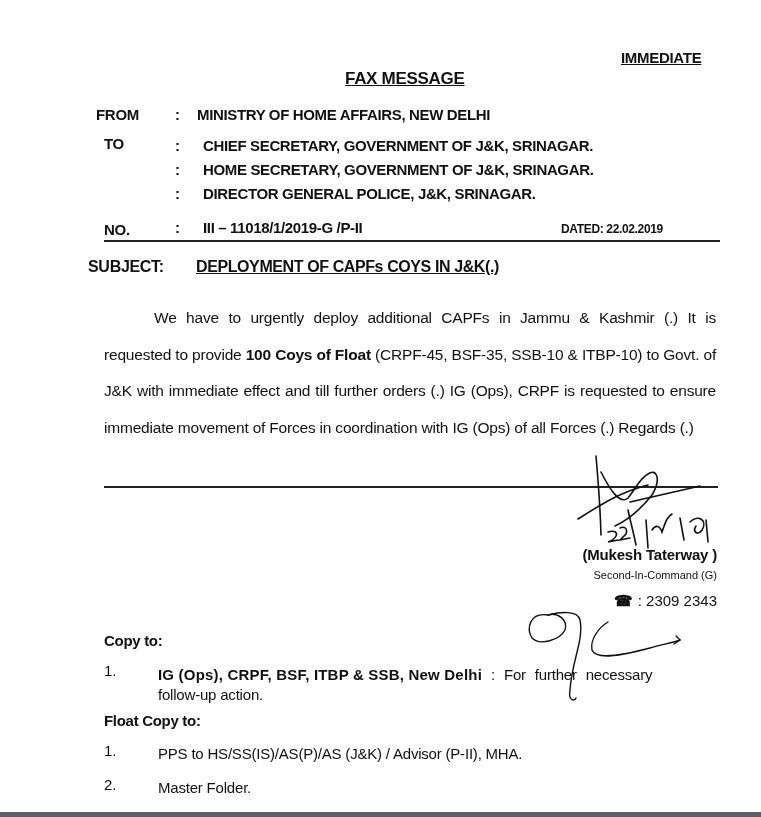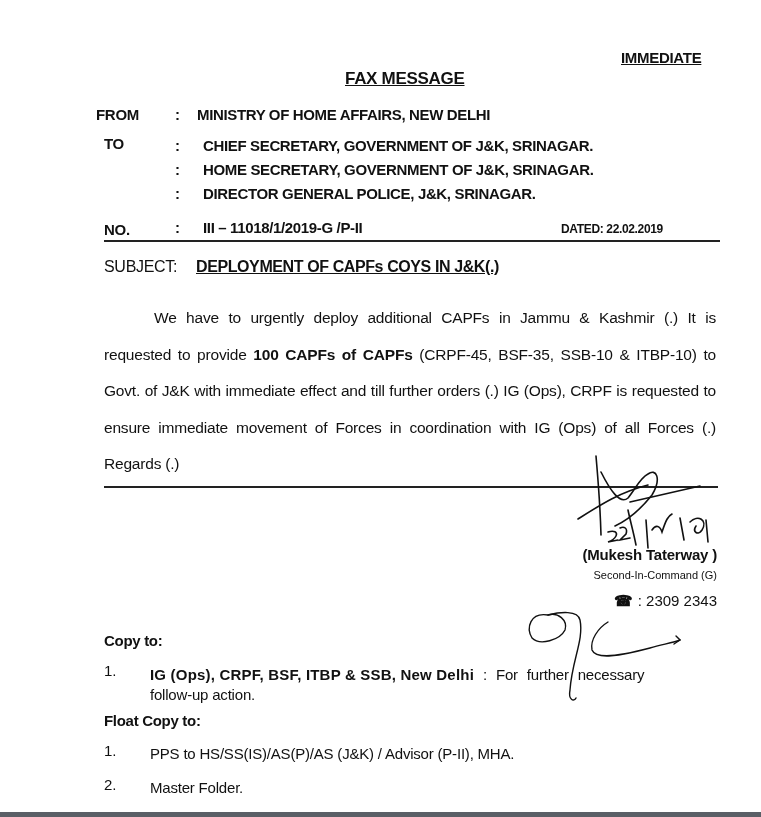--- a/index.html
+++ b/index.html
@@ -7,31 +7,31 @@
     width: 761px; height: 817px; background: #ffffff; position: relative; overflow: hidden;
     font-family: "Liberation Sans", sans-serif; color: #111;
   }
   .abs { position: absolute; white-space: nowrap; }
   .imm { left: 621px; top: 49px; font-size: 15px; font-weight: bold; text-decoration: underline; letter-spacing: -0.3px; }
   .title { left: 345px; top: 69px; font-size: 17px; font-weight: bold; text-decoration: underline; letter-spacing: -0.3px; }
   .lbl { font-size: 15px; font-weight: bold; letter-spacing: -0.3px; }
   .colon { font-size: 15px; font-weight: bold; }
   .val { font-size: 15px; font-weight: bold; letter-spacing: -0.35px; }
   .rule1 { left: 104px; top: 240px; width: 616px; height: 2px; background: #222; }
-  .subj-l { left: 104px; top: 258px; font-size: 16px; font-weight: normal; letter-spacing: -0.3px; }
+  .subj-l { left: 88px; top: 258px; font-size: 16px; font-weight: bold; letter-spacing: -0.3px; }
   .subj-v { left: 196px; top: 258px; font-size: 16px; font-weight: bold; text-decoration: underline; letter-spacing: -0.4px; }
   .para { position: absolute; left: 104px; top: 300px; width: 612px; font-size: 15.5px; line-height: 36.5px; text-align: justify; letter-spacing: -0.2px; }
   .para p { margin: 0; text-indent: 50px; }
   .rule2 { left: 104px; top: 486px; width: 614px; height: 1.5px; background: #222; }
   .sign-name { right: 44px; top: 546px; font-size: 15px; font-weight: bold; letter-spacing: -0.2px; }
   .sign-desg { right: 44px; top: 569px; font-size: 11px; }
   .sign-tel { right: 44px; top: 592px; font-size: 15px; }
   .copy-h { left: 104px; top: 632px; font-size: 15px; font-weight: bold; letter-spacing: -0.3px; }
   .num { font-size: 15px; }
-  .item { font-size: 15px; letter-spacing: -0.2px; }
+  .item { font-size: 15px; letter-spacing: -0.2px; margin-left: 8px; }
   .bottom-bar { left: 0; top: 812px; width: 761px; height: 5px; background: #5a5f66; }
   svg.sig { position: absolute; left: 0; top: 0; pointer-events: none; }
 </style>
 </head>
 <body>
 
 <div>
 
   <div class="abs imm">IMMEDIATE</div>
   <div class="abs title">FAX MESSAGE</div>
@@ -51,21 +51,21 @@
   <div class="abs lbl" style="left:104px;top:221px">NO.</div>
   <div class="abs colon" style="left:175px;top:219px">:</div>
   <div class="abs val" style="left:203px;top:219px">III – 11018/1/2019-G /P-II</div>
   <div class="abs val" style="left:561px;top:222px;font-size:12px">DATED: 22.02.2019</div>
   <div class="abs rule1"></div>
 
   <div class="abs subj-l">SUBJECT:</div>
   <div class="abs subj-v">DEPLOYMENT OF CAPFs  COYS IN J&amp;K(.)</div>
 
   <div class="para">
-    <p><span>We have to urgently deploy additional CAPFs in Jammu &amp; Kashmir (.) It is requested to provide </span><b>100 CAPFs of CAPFs</b><span> (CRPF-45, BSF-35, SSB-10 &amp; ITBP-10) to Govt. of J&amp;K with immediate effect and till further orders (.) IG (Ops), CRPF is requested to ensure immediate movement of Forces in coordination with IG (Ops) of all Forces (.) Regards (.)</span></p>
+    <p><span>We have to urgently deploy additional CAPFs in Jammu &amp; Kashmir (.) It is requested to provide </span><b>100 Coys of Float</b><span> (CRPF-45, BSF-35, SSB-10 &amp; ITBP-10) to Govt. of J&amp;K with immediate effect and till further orders (.) IG (Ops), CRPF is requested to ensure immediate movement of Forces in coordination with IG (Ops) of all Forces (.) Regards (.)</span></p>
   </div>
 
   <div class="abs rule2"></div>
 
   <svg class="sig" width="761" height="817">
     <g fill="none" stroke="#111" stroke-width="1.6" stroke-linecap="round">
       <path d="M596 456 C598 480 600 500 601 535"></path>
       <path d="M578 519 C600 505 620 492 648 485"></path>
       <path d="M601 472 C610 490 620 505 628 498 C636 488 640 478 648 474 C656 468 662 478 652 495 C640 510 628 520 615 526"></path>
       <path d="M630 502 L700 486"></path>

